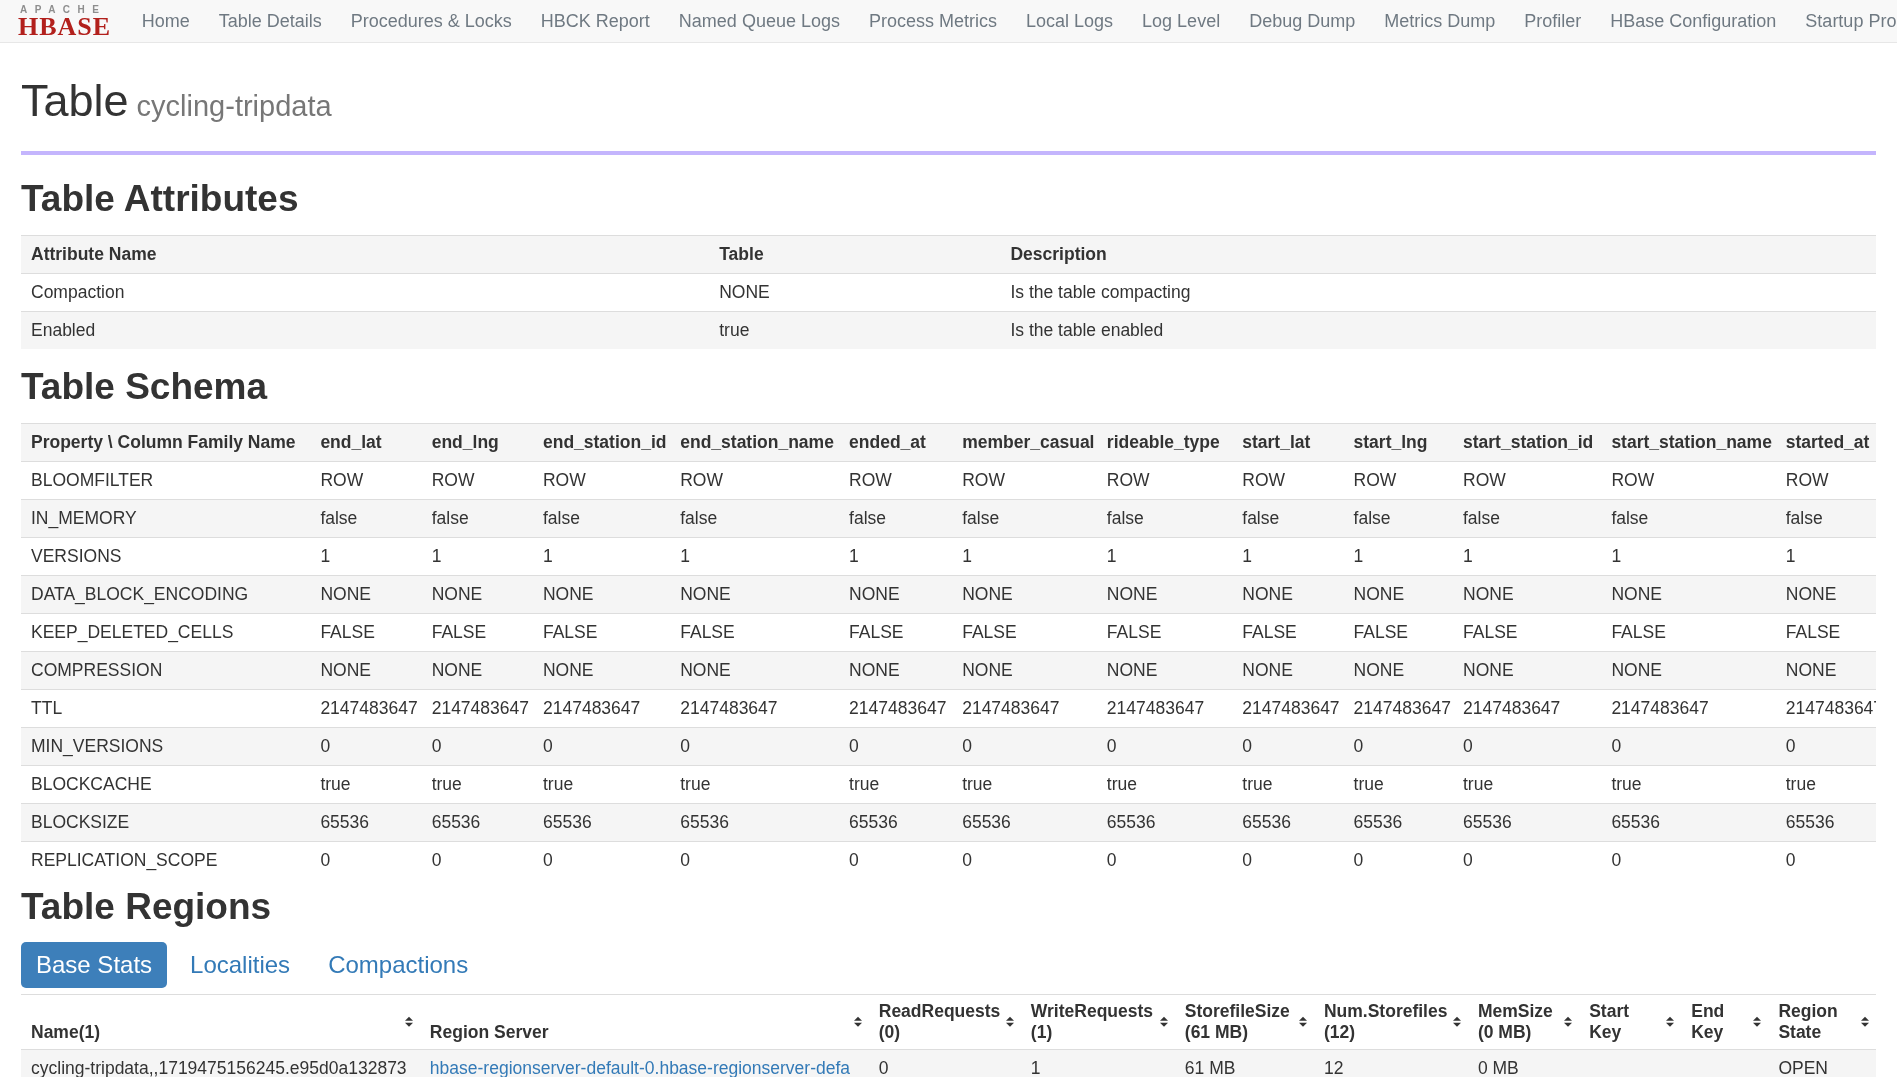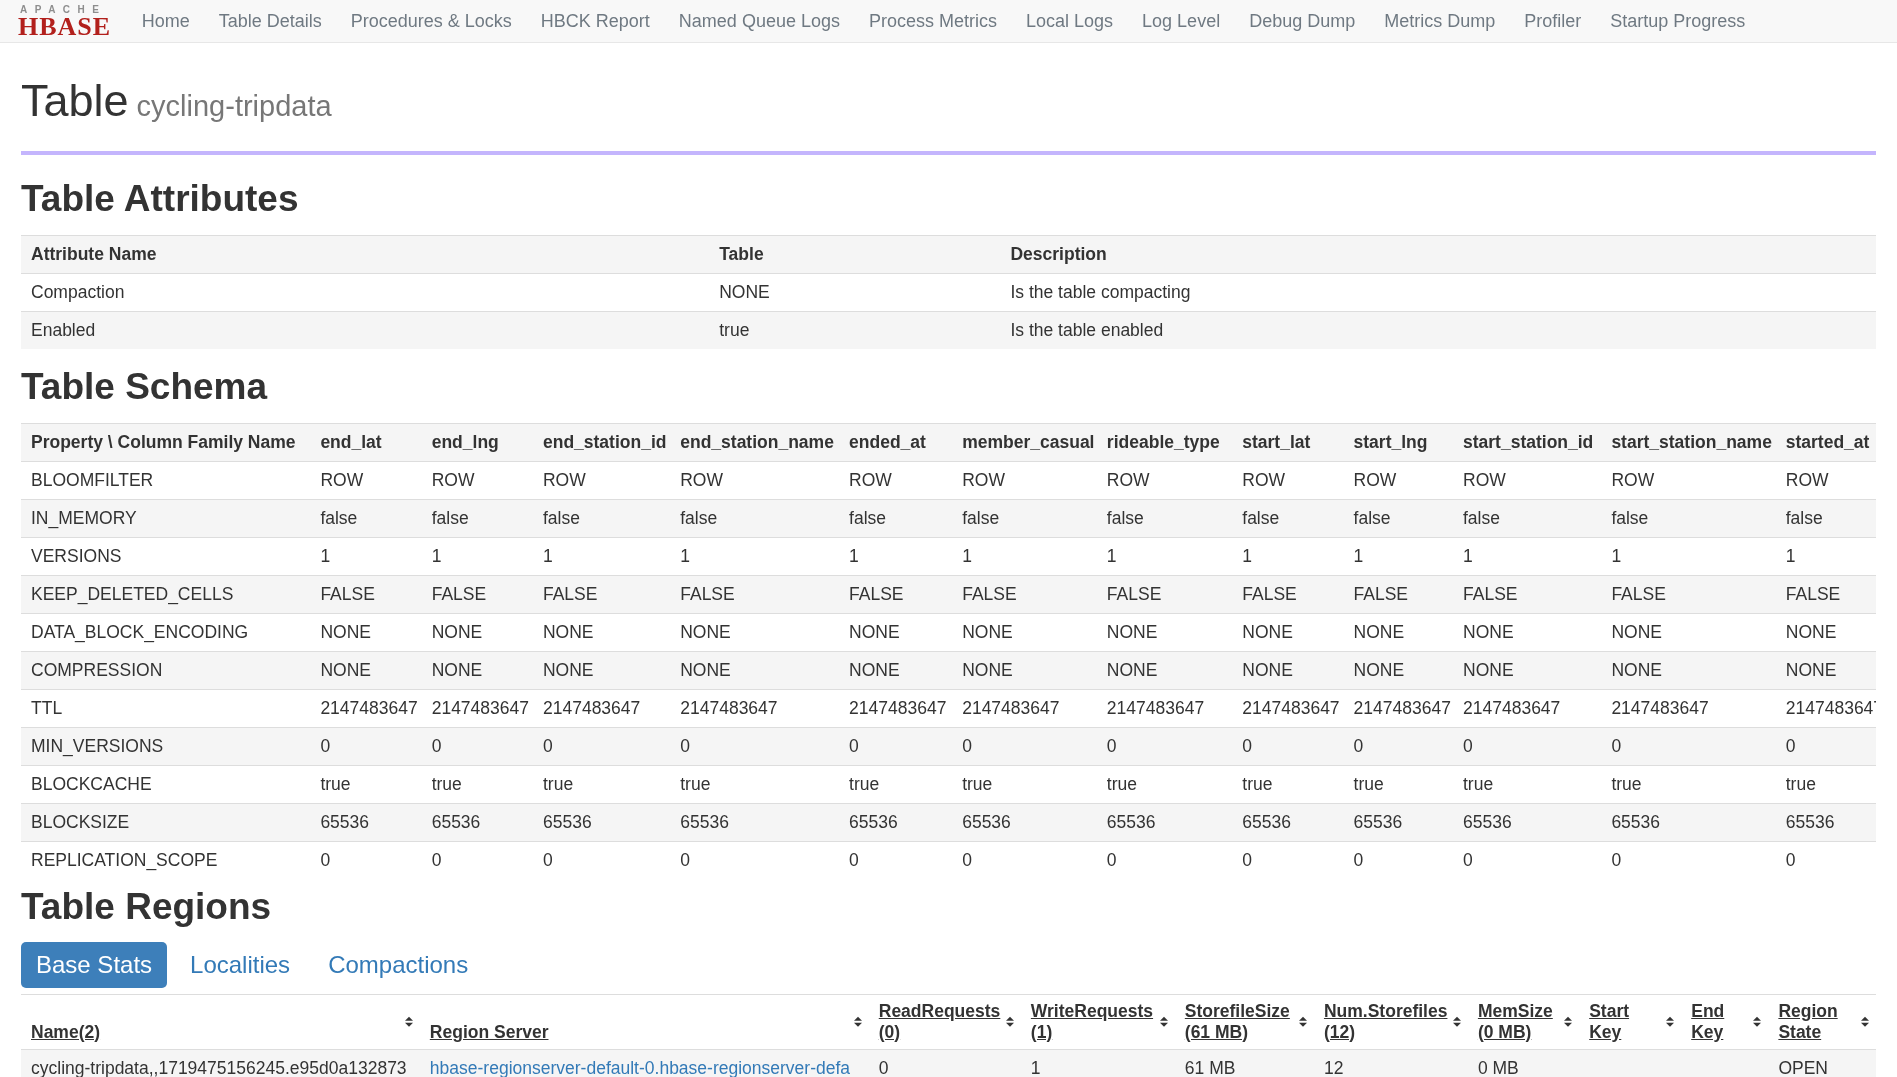--- a/index.html
+++ b/index.html
@@ -44,21 +44,21 @@
   h2.schema-heading{margin:18px 0 15px 0;}
   h2.regions-heading{margin:8px 0 14px 0;}
   
   table{width:100%;border-collapse:collapse;table-layout:fixed;}
   th,td{text-align:left;border-top:1px solid var(--border);padding:8px 10px;line-height:21px;
         overflow:hidden;white-space:nowrap;text-overflow:clip;font-size:17.5px;vertical-align:middle;}
   th{font-weight:bold;}
   
   .striped-all tr:nth-child(odd){background:var(--stripe);}
   
-  .regions-table thead th{vertical-align:bottom;white-space:normal;position:relative;padding-right:26px;padding-top:6px;padding-bottom:6px;cursor:pointer;text-decoration:underline;}
+  .regions-table thead th{vertical-align:bottom;white-space:normal;position:relative;padding-right:26px;padding-top:6px;padding-bottom:6px;cursor:pointer;}
   .regions-table tbody tr:nth-child(odd){background:var(--stripe);}
   .regions-table tbody td{vertical-align:top;white-space:normal;word-break:break-all;}
   .sort-icon{position:absolute;right:7px;top:50%;transform:translateY(-50%);display:flex;flex-direction:column;gap:2.5px;}
   .sort-icon .tri-up{width:0;height:0;border-left:4.5px solid transparent;border-right:4.5px solid transparent;border-bottom:4.5px solid #333;}
   .sort-icon .tri-down{width:0;height:0;border-left:4.5px solid transparent;border-right:4.5px solid transparent;border-top:4.5px solid #333;}
   a.cell-link{color:var(--accent);text-decoration:none;cursor:pointer;}
   
   .tabs{display:flex;align-items:center;margin-bottom:6px;}
   .tab{font-size:24px;padding:9px 15px;border-radius:5px;text-decoration:none;color:var(--accent);cursor:pointer;white-space:nowrap;margin-right:8px;}
   .tab.active{background:var(--tab-active);color:#fff;}
@@ -76,20 +76,21 @@
       <a class="nav-item">Table Details</a>
       <a class="nav-item">Procedures &amp; Locks</a>
       <a class="nav-item">HBCK Report</a>
       <a class="nav-item">Named Queue Logs</a>
       <a class="nav-item">Process Metrics</a>
       <a class="nav-item">Local Logs</a>
       <a class="nav-item">Log Level</a>
       <a class="nav-item">Debug Dump</a>
       <a class="nav-item">Metrics Dump</a>
       <a class="nav-item">Profiler</a>
+      <a class="nav-item">HBase Configuration</a>
       <a class="nav-item">Startup Progress</a>
     </div>
 </nav>
 
 <div class="container">
 
   <div class="page-header">
     <h1><span>Table</span><span class="subtitle">cycling-tripdata</span></h1>
   </div>
 
@@ -191,48 +192,48 @@
           <td>1</td>
           <td>1</td>
           <td>1</td>
           <td>1</td>
           <td>1</td>
           <td>1</td>
           <td>1</td>
           <td>1</td>
         </tr>
         <tr>
+          <td>DATA_BLOCK_ENCODING</td>
+          <td>NONE</td>
+          <td>NONE</td>
+          <td>NONE</td>
+          <td>NONE</td>
+          <td>NONE</td>
+          <td>NONE</td>
+          <td>NONE</td>
+          <td>NONE</td>
+          <td>NONE</td>
+          <td>NONE</td>
+          <td>NONE</td>
+          <td>NONE</td>
+        </tr>
+        <tr>
           <td>KEEP_DELETED_CELLS</td>
           <td>FALSE</td>
           <td>FALSE</td>
           <td>FALSE</td>
           <td>FALSE</td>
           <td>FALSE</td>
           <td>FALSE</td>
           <td>FALSE</td>
           <td>FALSE</td>
           <td>FALSE</td>
           <td>FALSE</td>
           <td>FALSE</td>
           <td>FALSE</td>
-        </tr>
-        <tr>
-          <td>DATA_BLOCK_ENCODING</td>
-          <td>NONE</td>
-          <td>NONE</td>
-          <td>NONE</td>
-          <td>NONE</td>
-          <td>NONE</td>
-          <td>NONE</td>
-          <td>NONE</td>
-          <td>NONE</td>
-          <td>NONE</td>
-          <td>NONE</td>
-          <td>NONE</td>
-          <td>NONE</td>
         </tr>
         <tr>
           <td>COMPRESSION</td>
           <td>NONE</td>
           <td>NONE</td>
           <td>NONE</td>
           <td>NONE</td>
           <td>NONE</td>
           <td>NONE</td>
           <td>NONE</td>
@@ -334,21 +335,21 @@
         <col style="width:8.3%">
       <col style="width:7.5%">
         <col style="width:8.3%">
         <col style="width:6.0%">
         <col style="width:5.5%">
       <col style="width:4.7%">
         <col style="width:5.8%">
     </colgroup>
     <thead>
         <tr>
-          <th><span class="lbl">Name(2)</span><span class="sort-icon">
+          <th><span class="lbl">Name(1)</span><span class="sort-icon">
               <span class="tri-up"></span>
               <span class="tri-down"></span>
             </span></th>
           <th><span class="lbl">Region Server</span><span class="sort-icon">
               <span class="tri-up"></span>
               <span class="tri-down"></span>
             </span></th>
           <th><span class="lbl">ReadRequests (0)</span><span class="sort-icon">
               <span class="tri-up"></span>
               <span class="tri-down"></span>

